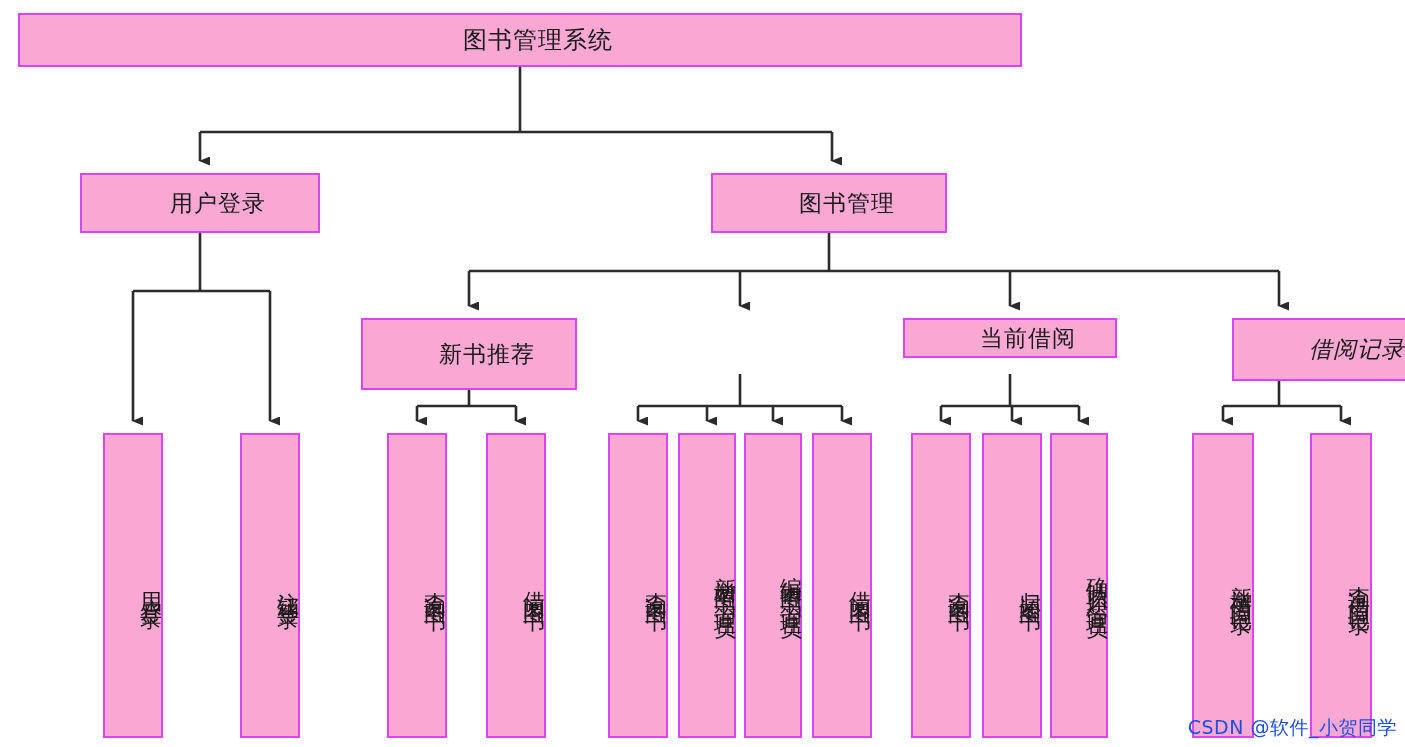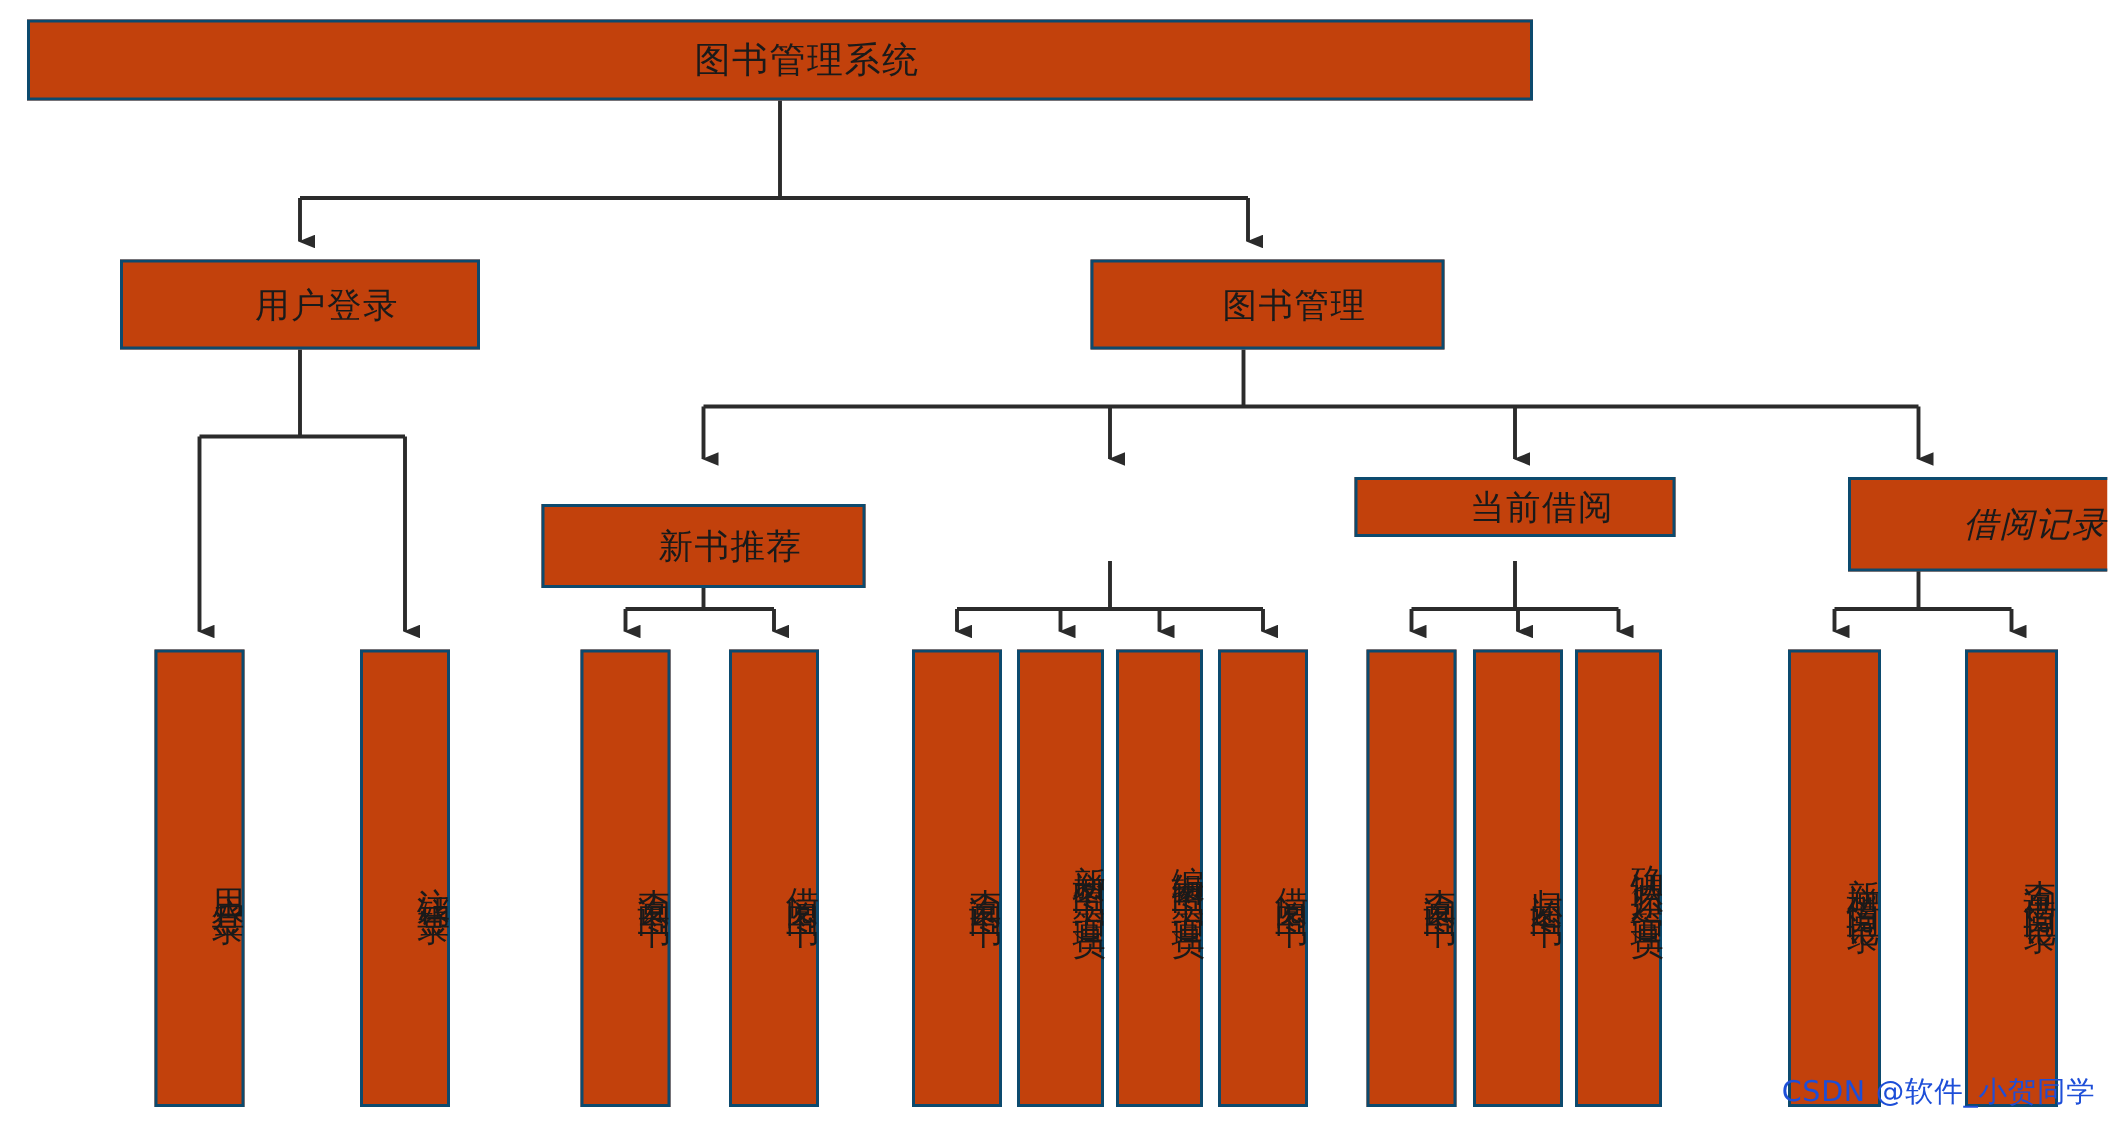--- a/index.html
+++ b/index.html
@@ -23,22 +23,22 @@
     position: absolute;
     left: 0;
     top: 0;
     width: 1405px;
     height: 747px;
     pointer-events: none;
   }
   .node {
     position: absolute;
     box-sizing: border-box;
-    background: #c2410c;
-    border: 2px solid #0c4a6e;
+    background: #f9a8d4;
+    border: 2px solid #d946ef;
     display: flex;
     align-items: center;
     justify-content: center;
     color: #1a1a1a;
     padding-left: 36px;
   }
   .node.root-node {
     font-size: 24px;
     letter-spacing: 1px;
   }
@@ -125,25 +125,25 @@
     </g>
   </svg>
 
   <div class="node root-node" style="left: 18px; top: 13px; width: 1004px; height: 54px;">
     <span>图书管理系统</span>
   </div>
 
   <div class="node module-node" style="left: 80px; top: 173px; width: 240px; height: 60px;">
     <span>用户登录</span>
   </div>
-  <div class="node module-node" style="left: 711px; top: 173px; width: 236px; height: 60px; margin-left: 16px;">
+  <div class="node module-node" style="left: 711px; top: 173px; width: 236px; height: 60px;">
     <span>图书管理</span>
   </div>
 
-  <div class="node module-node" style="left: 361px; top: 318px; width: 216px; height: 56px; margin-top: 18px;">
+  <div class="node module-node" style="left: 361px; top: 318px; width: 216px; height: 72px;">
     <span>新书推荐</span>
   </div>
   <div class="node module-node" style="left: 903px; top: 318px; width: 214px; height: 40px;">
     <span>当前借阅</span>
   </div>
   <div class="node module-node" style="left: 1232px; top: 318px; width: 214px; height: 63px; font-style: italic;">
     <span>借阅记录</span>
   </div>
 
   <div class="node leaf-node" style="left: 103px; top: 433px; width: 60px; height: 305px;">

